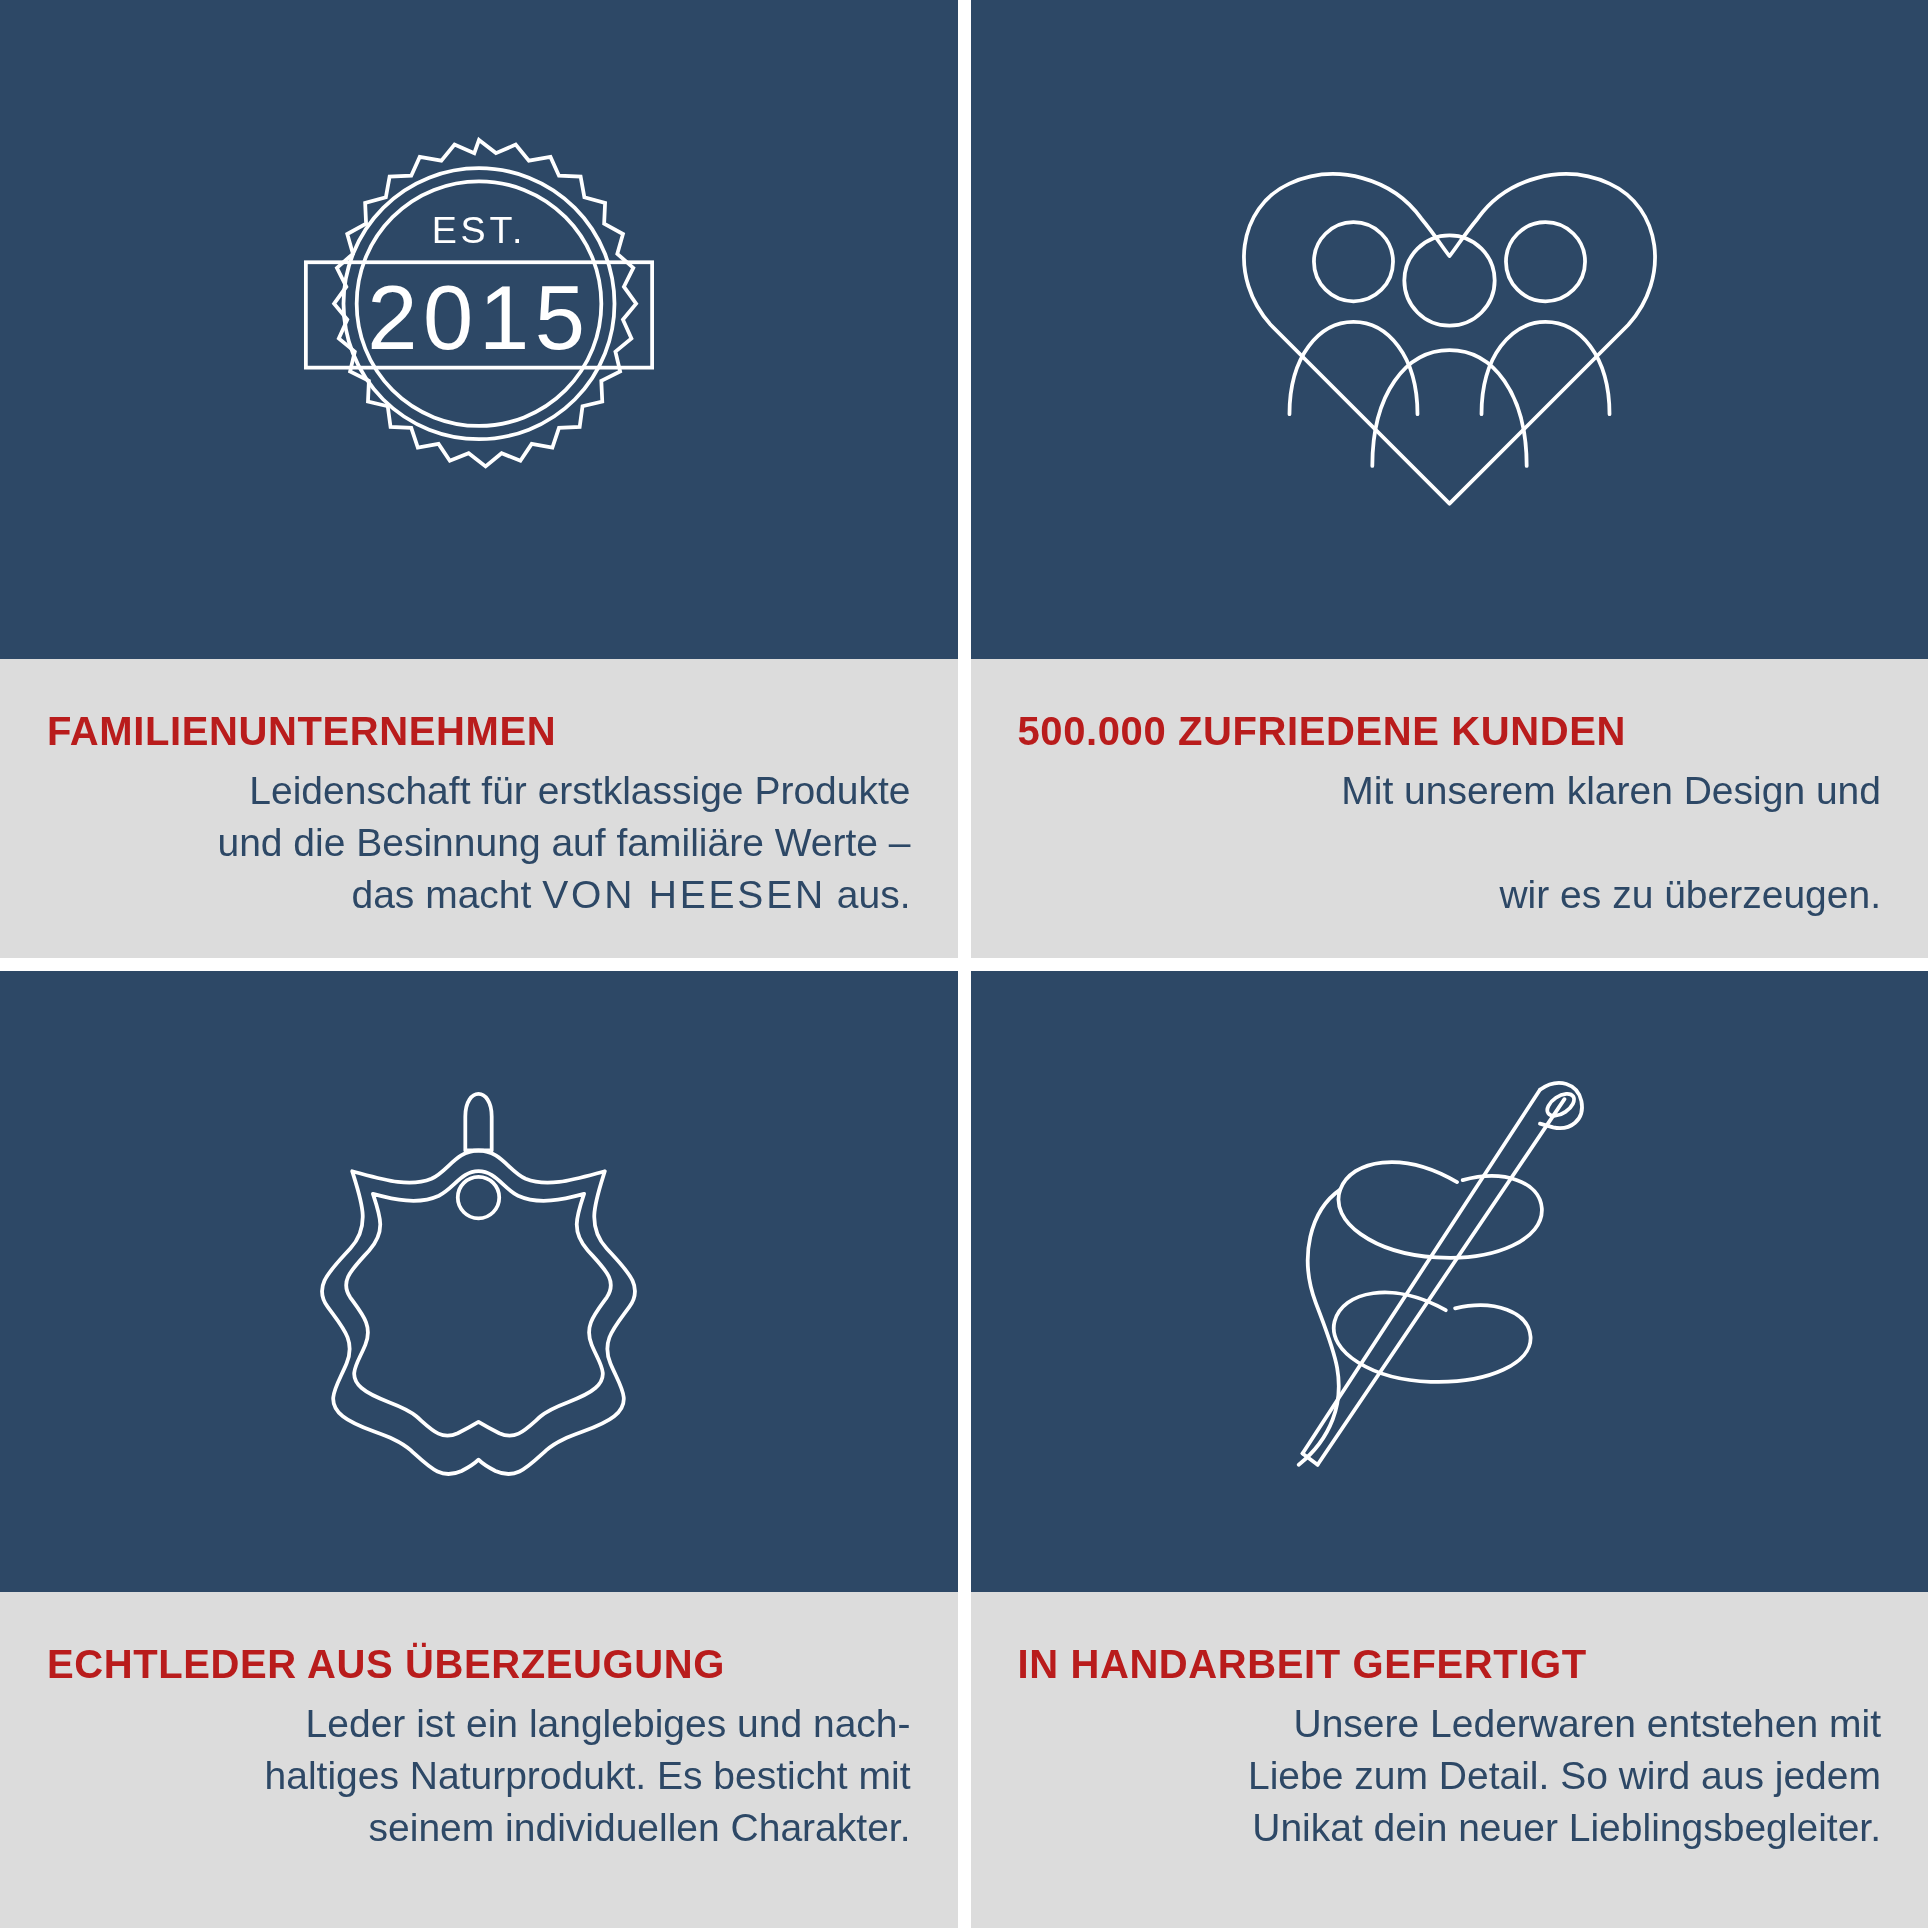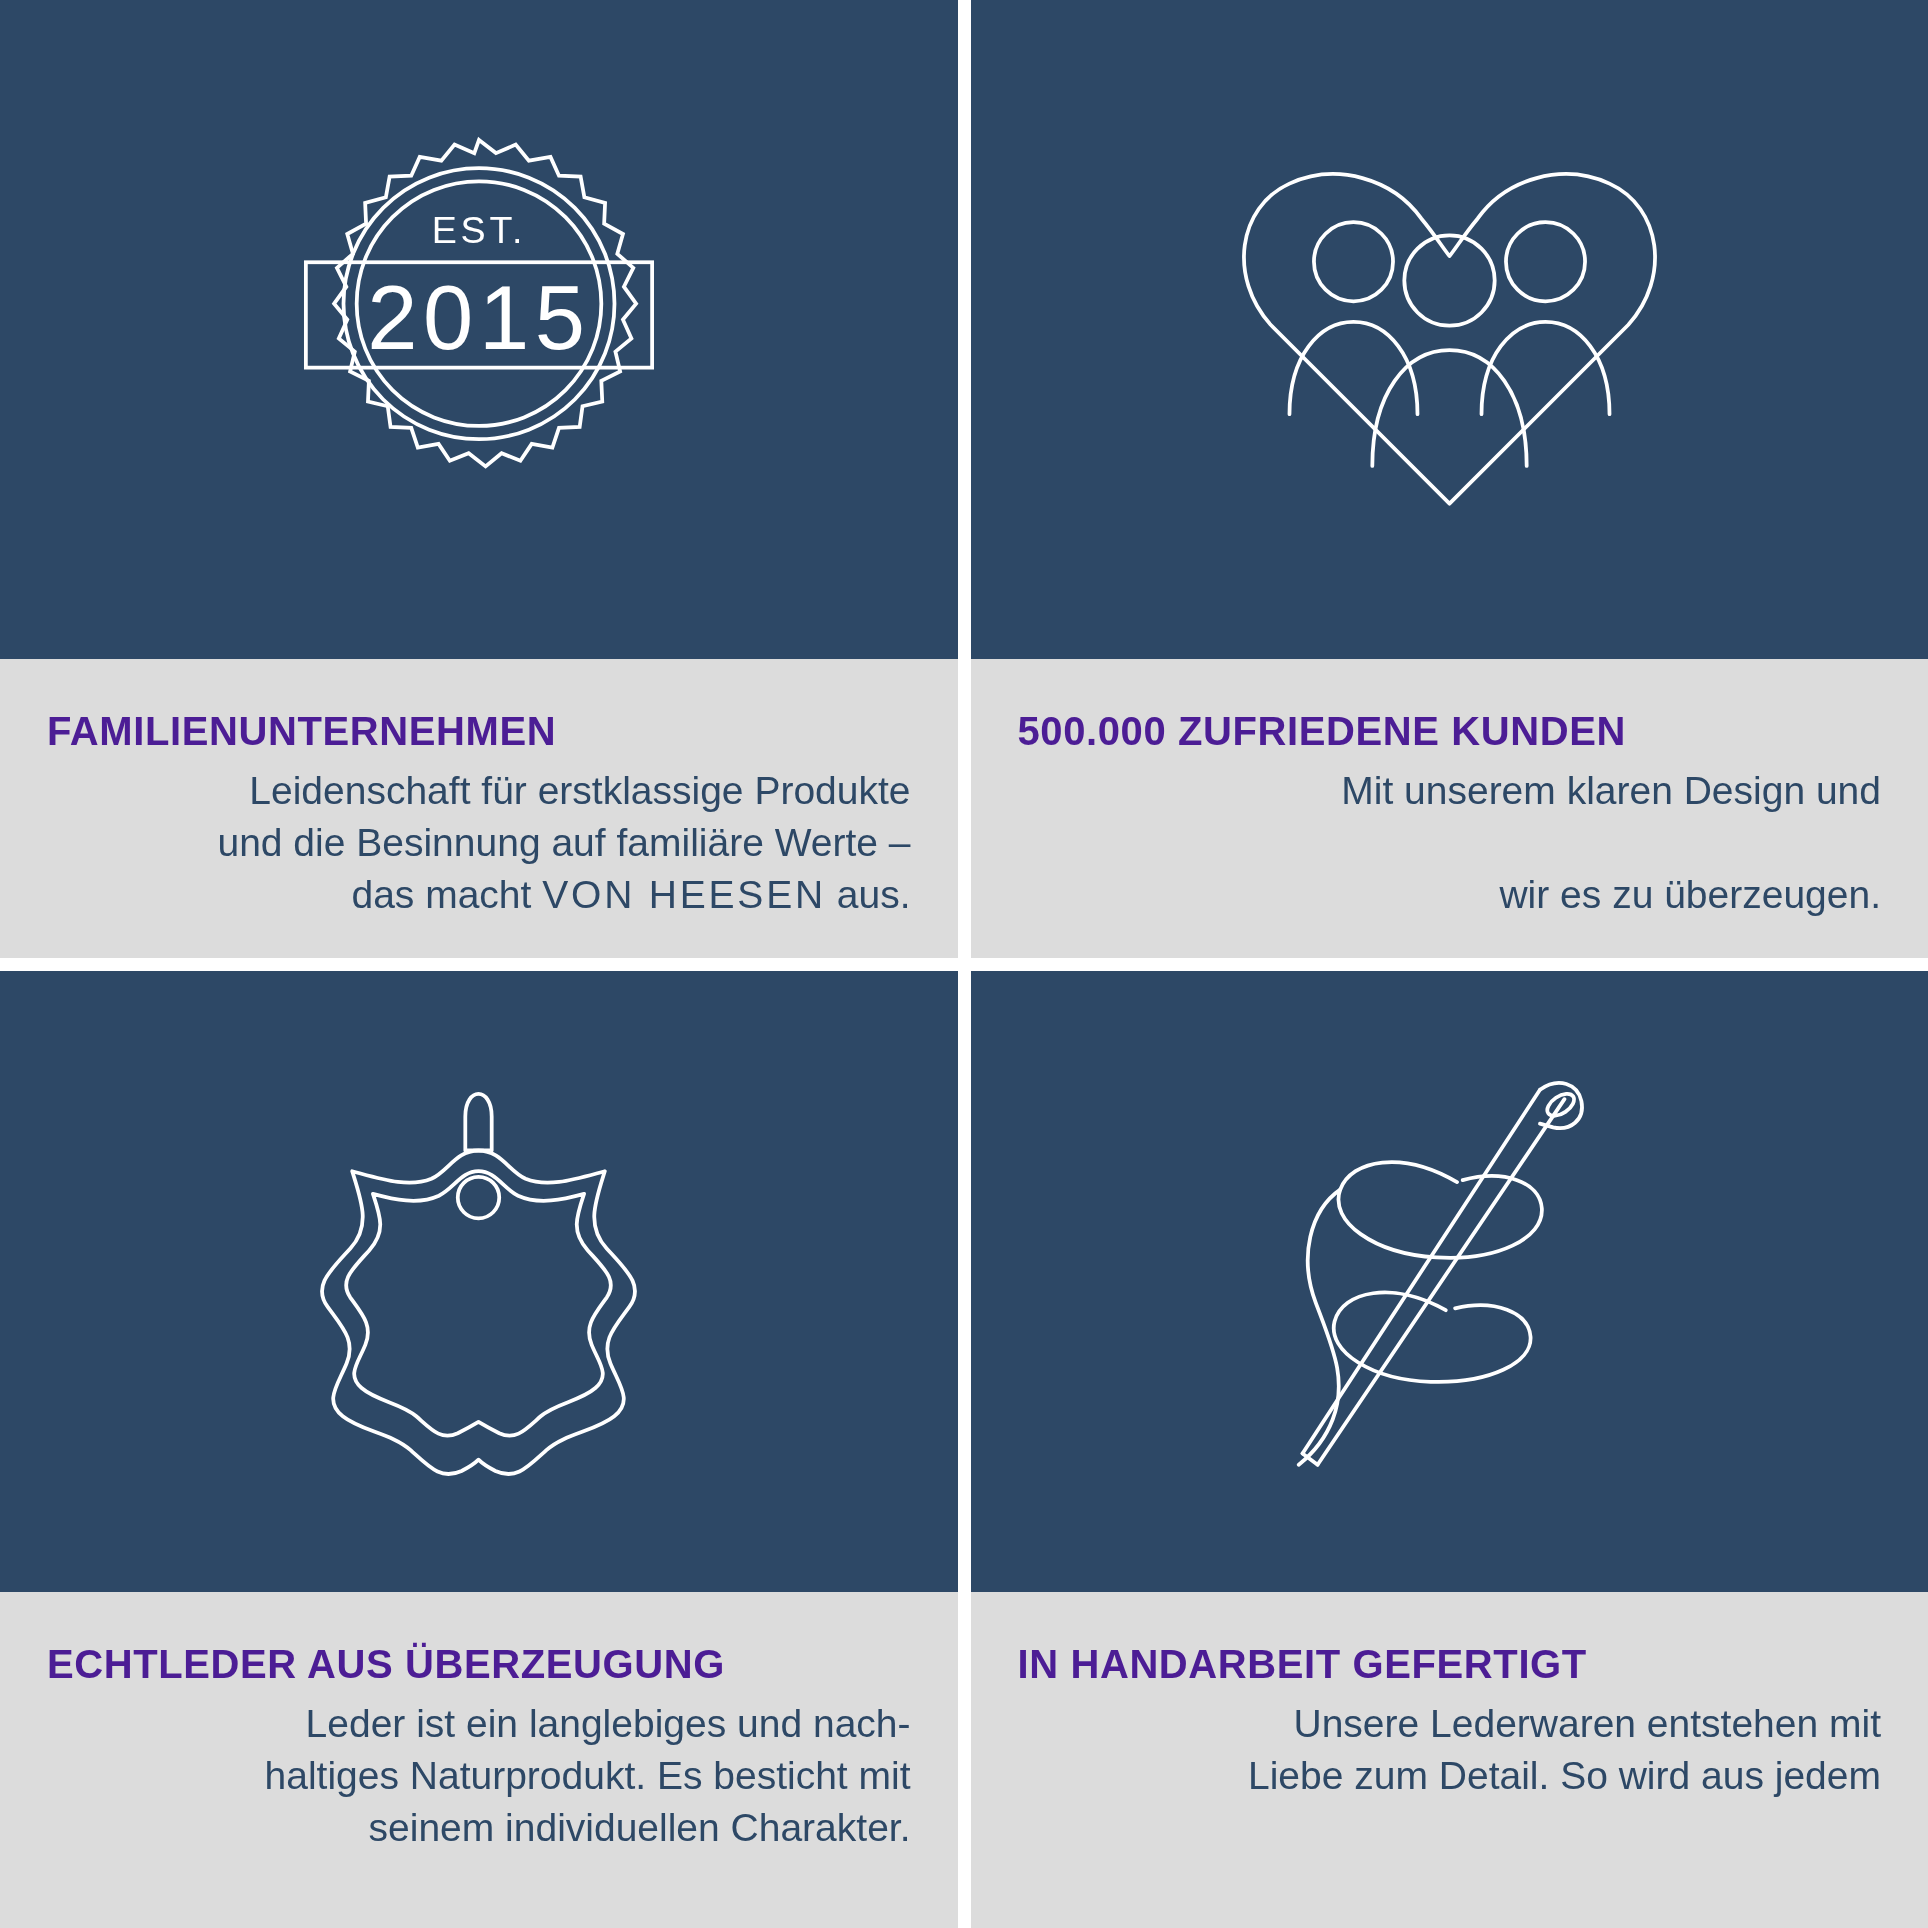--- a/index.html
+++ b/index.html
@@ -38,21 +38,21 @@
   }
   .row1 .icon-area { height: 659px; }
   .row2 .icon-area { height: 621px; }
   .text-area {
     flex: 1 1 auto;
     background: #dcdcdc;
     padding: 49px 47px 28px 47px;
     box-sizing: border-box;
   }
   .headline {
-    color: #4c1d95;
+    color: #b91c1c;
     font-size: 40px;
     font-weight: bold;
     letter-spacing: 0.6px;
     margin: 0 0 11.3px 0;
     line-height: 1.15;
   }
   .body-text {
     color: #2d4866;
     font-size: 39px;
     line-height: 1.33;
@@ -217,18 +217,19 @@
 
           <path d="M84 128 C52 150 40 200 58 248 C76 296 92 330 76 372 C66 398 50 412 40 420"></path>
         </g>
       </svg>
     </div>
     <div class="text-area">
       <h2 class="headline">IN HANDARBEIT GEFERTIGT</h2>
       <p class="body-text">
         <span>Unsere Lederwaren entstehen mit</span><br>
         <span>Liebe zum Detail. So wird aus jedem</span><br>
+        <span>Unikat dein neuer Lieblingsbegleiter.</span>
       </p>
     </div>
   </div>
 
 </div>
 
 
 </body></html>

